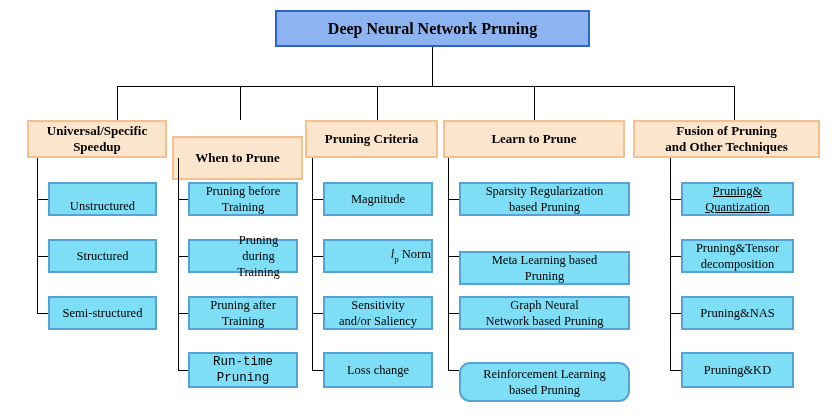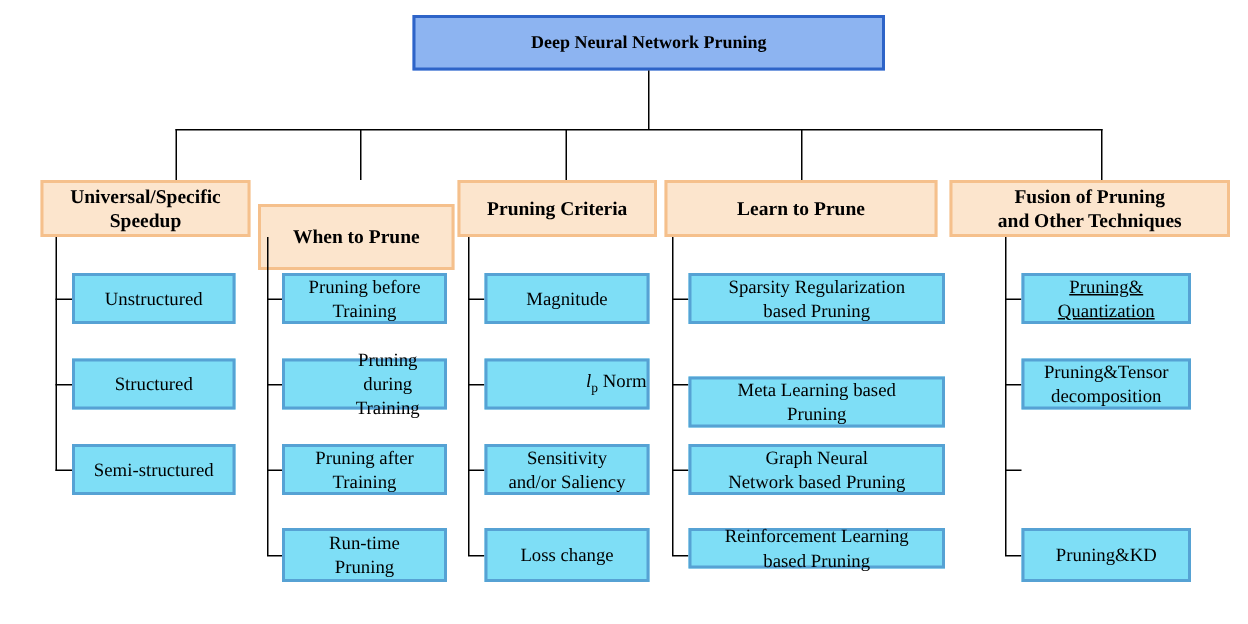--- a/index.html
+++ b/index.html
@@ -7,21 +7,21 @@
     position:relative;width:832px;height:416px;background:#ffffff;
     font-family:"Liberation Serif", serif;color:#000;overflow:hidden;
   }
   .box{
     position:absolute;box-sizing:border-box;
     display:flex;align-items:center;justify-content:center;
     text-align:center;
   }
   .root{
     background:#8DB4F1;border:2px solid #2E64C8;
-    font-weight:bold;font-size:12px;
+    font-weight:bold;font-size:16px;
   }
   .cat{
     background:#FCE5CD;border:2px solid #F5C08C;
     font-weight:bold;font-size:13px;line-height:1.25;
   }
   .leaf{
     background:#7EDEF6;border:2px solid #56A2D4;
     font-size:12.5px;line-height:1.3;
   }
   .tl{display:block;}
@@ -71,21 +71,21 @@
 
   <div class="vl" style="left:37px;top:158px;height:156px;"></div>
   <div class="vl" style="left:178px;top:158px;height:212px;"></div>
   <div class="vl" style="left:312px;top:158px;height:212px;"></div>
   <div class="vl" style="left:448px;top:158px;height:212px;"></div>
   <div class="vl" style="left:670px;top:158px;height:212px;"></div>
 
   <div class="hl" style="left:37px;top:199px;width:11px;"></div>
   <div class="hl" style="left:37px;top:256px;width:11px;"></div>
   <div class="hl" style="left:37px;top:313px;width:11px;"></div>
-  <div class="box leaf" style="left:48px;top:182px;width:109px;height:34px;">
+  <div class="box leaf" style="left:48px;top:182px;width:109px;height:34px;align-items:flex-end;">
     <span>Unstructured</span>
   </div>
   <div class="box leaf" style="left:48px;top:239px;width:109px;height:34px;">
     <span>Structured</span>
   </div>
   <div class="box leaf" style="left:48px;top:296px;width:109px;height:34px;">
     <span>Semi-structured</span>
   </div>
 
   <div class="hl" style="left:178px;top:199px;width:10px;"></div>
@@ -103,21 +103,21 @@
       <span class="tl">Pruning during</span>
       <span class="tl">Training</span>
     </div>
   </div>
   <div class="box leaf" style="left:188px;top:296px;width:110px;height:34px;">
     <div>
       <span class="tl">Pruning after</span>
       <span class="tl">Training</span>
     </div>
   </div>
-  <div class="box leaf" style="left:188px;top:352px;width:110px;height:36px;">
+  <div class="box leaf" style="left:188px;top:352px;width:110px;height:36px;font-family:Liberation Mono, monospace;">
     <div>
       <span class="tl">Run-time</span>
       <span class="tl">Pruning</span>
     </div>
   </div>
 
   <div class="hl" style="left:312px;top:199px;width:11px;"></div>
   <div class="hl" style="left:312px;top:256px;width:11px;"></div>
   <div class="hl" style="left:312px;top:313px;width:11px;"></div>
   <div class="hl" style="left:312px;top:370px;width:11px;"></div>
@@ -152,21 +152,21 @@
       <span class="tl">Meta Learning based</span>
       <span class="tl">Pruning</span>
     </div>
   </div>
   <div class="box leaf" style="left:459px;top:296px;width:171px;height:34px;">
     <div>
       <span class="tl">Graph Neural</span>
       <span class="tl">Network based Pruning</span>
     </div>
   </div>
-  <div class="box leaf" style="left:459px;top:352px;width:171px;height:27px;">
+  <div class="box leaf" style="left:459px;top:362px;width:171px;height:40px;border-radius:11px;">
     <div>
       <span class="tl">Reinforcement Learning</span>
       <span class="tl">based Pruning</span>
     </div>
   </div>
 
   <div class="hl" style="left:670px;top:199px;width:11px;"></div>
   <div class="hl" style="left:670px;top:256px;width:11px;"></div>
   <div class="hl" style="left:670px;top:313px;width:11px;"></div>
   <div class="hl" style="left:670px;top:370px;width:11px;"></div>
@@ -175,17 +175,20 @@
       <span class="tl">Pruning&amp;</span>
       <span class="tl">Quantization</span>
     </div>
   </div>
   <div class="box leaf" style="left:681px;top:239px;width:113px;height:34px;">
     <div>
       <span class="tl">Pruning&amp;Tensor</span>
       <span class="tl">decomposition</span>
     </div>
   </div>
+  <div class="box leaf" style="left:681px;top:296px;width:113px;height:34px;">
+    <span>Pruning&amp;NAS</span>
+  </div>
   <div class="box leaf" style="left:681px;top:352px;width:113px;height:36px;">
     <span>Pruning&amp;KD</span>
   </div>
 
 </div>
 
 </body></html>

